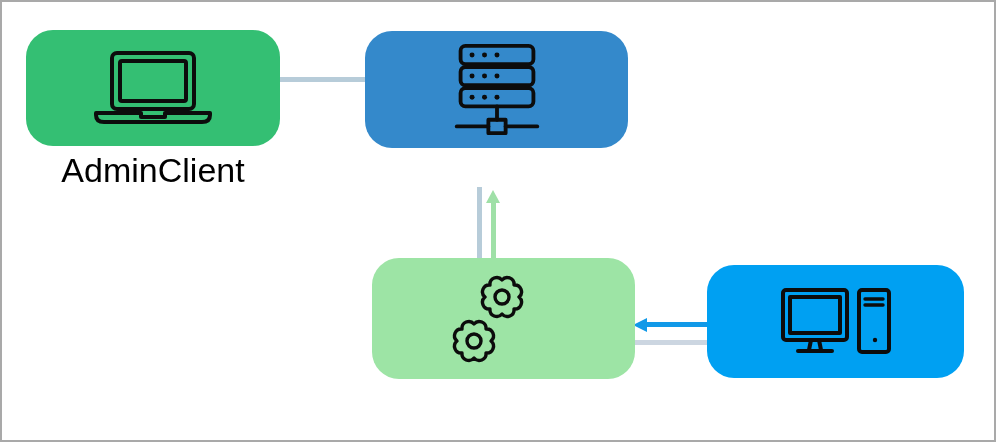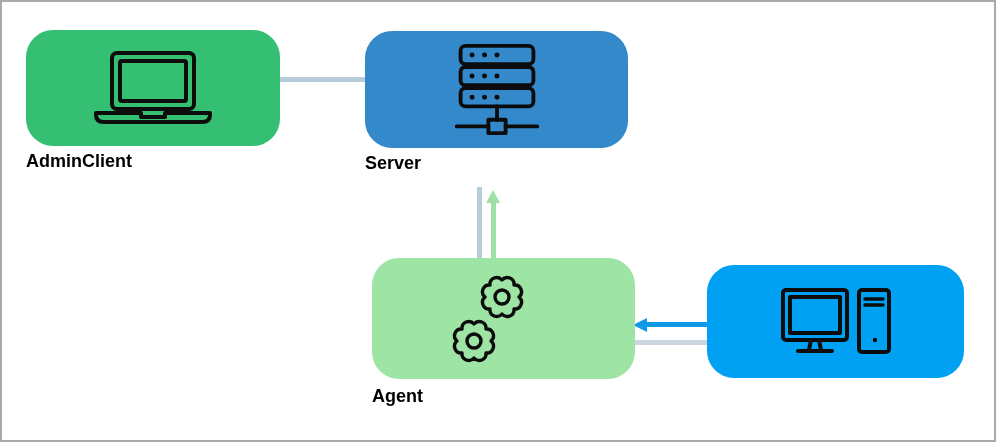--- a/index.html
+++ b/index.html
@@ -13,21 +13,21 @@
   .node {
     position:absolute; border-radius:27px; display:flex;
     align-items:center; justify-content:center; z-index:2;
   }
   #node-admin-client   { left:24px;  top:28px;  width:254px; height:116px; background:var(--node-admin-client,#34bf73); }
   #node-server         { left:363px; top:29px;  width:263px; height:117px; background:var(--node-server,#3489cb); }
   #node-agent          { left:370px; top:256px; width:263px; height:121px; background:var(--node-agent,#9de4a5); }
   #node-target-system  { left:705px; top:263px; width:257px; height:113px; background:var(--node-target-system,#00a0f2); }
 
   .node-label {
-    position:absolute; text-align:left; font-weight:700; font-size:18px;
+    position:absolute; text-align:center; font-weight:400; font-size:34px;
     color:var(--label-color,#000); z-index:3; letter-spacing:0px; white-space:nowrap;
   }
   #label-admin-client  { left:24px;  top:149px; width:254px; }
   #label-server        { left:363px; top:151px; width:263px; }
   #label-agent         { left:370px; top:384px; width:263px; }
   #label-target-system { left:705px; top:387px; width:257px; }
 
   .conn { position:absolute; z-index:1; }
   #conn-adminclient-server      { left:277px; top:75px;  width:87px;  height:5px;  background:var(--conn-adminclient-server-line,#b7ccd9); }
   #conn-agent-server-line       { left:475px; top:185px; width:5px;   height:73px; background:var(--conn-agent-server-line,#b7ccd9); }
@@ -87,37 +87,35 @@
         <circle cx="22" cy="55.5" r="2.6" fill="#0c0c0c" stroke="none"></circle>
         <circle cx="35" cy="55.5" r="2.6" fill="#0c0c0c" stroke="none"></circle>
         <circle cx="48" cy="55.5" r="2.6" fill="#0c0c0c" stroke="none"></circle>
         <line x1="48" y1="65" x2="48" y2="79"></line>
         <line x1="6" y1="86" x2="39" y2="86"></line>
         <line x1="57" y1="86" x2="90" y2="86"></line>
         <rect x="39" y="79" width="18" height="14"></rect>
       </svg>
     </span>
   </div>
-  <div class="node-label" id="label-server">Server</div>
 
   <div class="node" id="node-agent">
     <span class="icon">
       <svg width="104" height="104" viewBox="0 0 104 104" fill="none" stroke="#0c0c0c" stroke-width="3.4" stroke-linejoin="round" stroke-linecap="round">
         <g transform="translate(64,28)">
           <path d="M17 0 A6.8 6.8 0 0 1 12.02 12.02 A6.8 6.8 0 0 1 0 17 A6.8 6.8 0 0 1 -12.02 12.02 A6.8 6.8 0 0 1 -17 0 A6.8 6.8 0 0 1 -12.02 -12.02 A6.8 6.8 0 0 1 0 -17 A6.8 6.8 0 0 1 12.02 -12.02 A6.8 6.8 0 0 1 17 0 Z"></path>
           <circle cx="0" cy="0" r="7"></circle>
         </g>
         <g transform="translate(36,72)">
           <path d="M17 0 A6.8 6.8 0 0 1 12.02 12.02 A6.8 6.8 0 0 1 0 17 A6.8 6.8 0 0 1 -12.02 12.02 A6.8 6.8 0 0 1 -17 0 A6.8 6.8 0 0 1 -12.02 -12.02 A6.8 6.8 0 0 1 0 -17 A6.8 6.8 0 0 1 12.02 -12.02 A6.8 6.8 0 0 1 17 0 Z"></path>
           <circle cx="0" cy="0" r="7"></circle>
         </g>
       </svg>
     </span>
   </div>
-  <div class="node-label" id="label-agent">Agent</div>
 
   <div class="node" id="node-target-system">
     <span class="icon">
       <svg width="110" height="68" viewBox="0 0 110 68" fill="none" stroke="#0c0c0c" stroke-width="4" stroke-linejoin="round" stroke-linecap="round">
         <rect x="2" y="2" width="64" height="50" rx="3"></rect>
         <rect x="9" y="9" width="50" height="36"></rect>
         <line x1="30" y1="52" x2="28" y2="62"></line>
         <line x1="38" y1="52" x2="40" y2="62"></line>
         <line x1="17" y1="63" x2="51" y2="63"></line>
         <rect x="78" y="2" width="30" height="62" rx="3"></rect>

